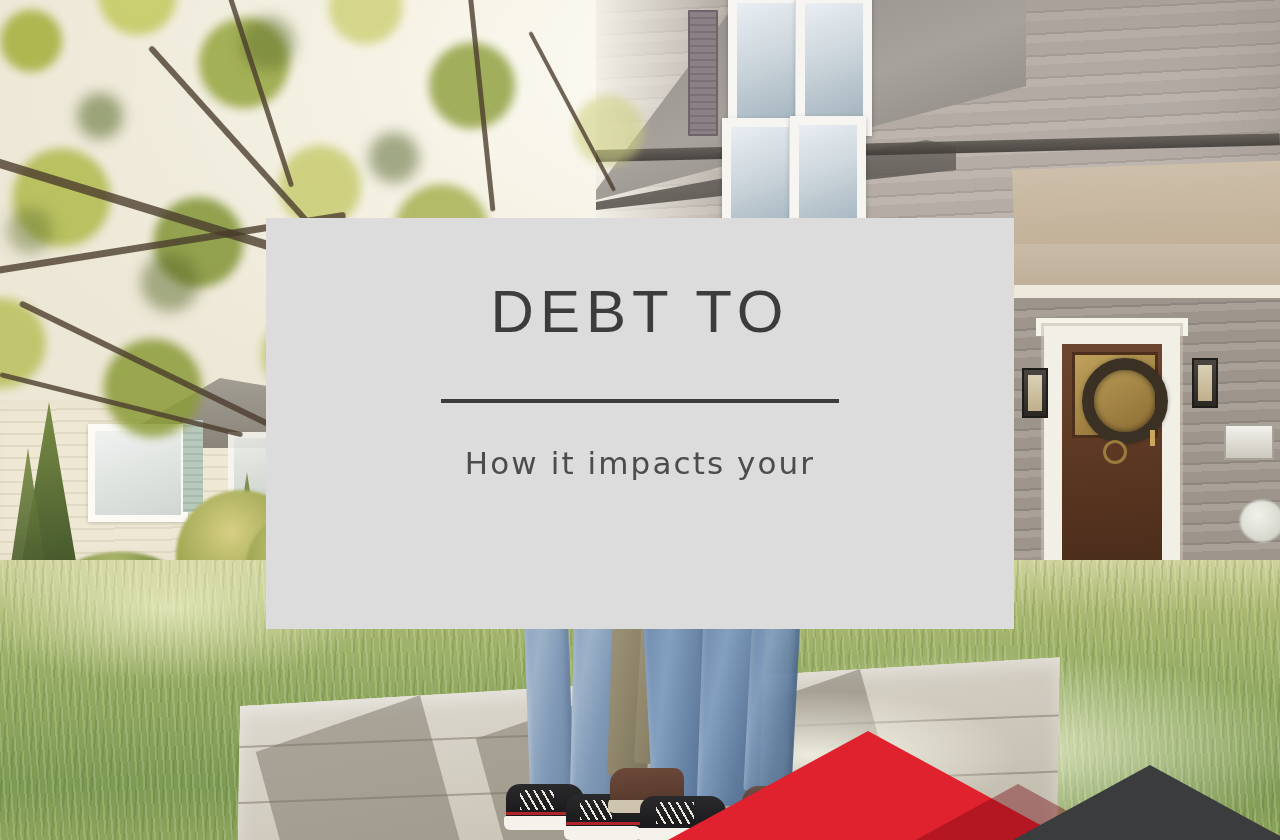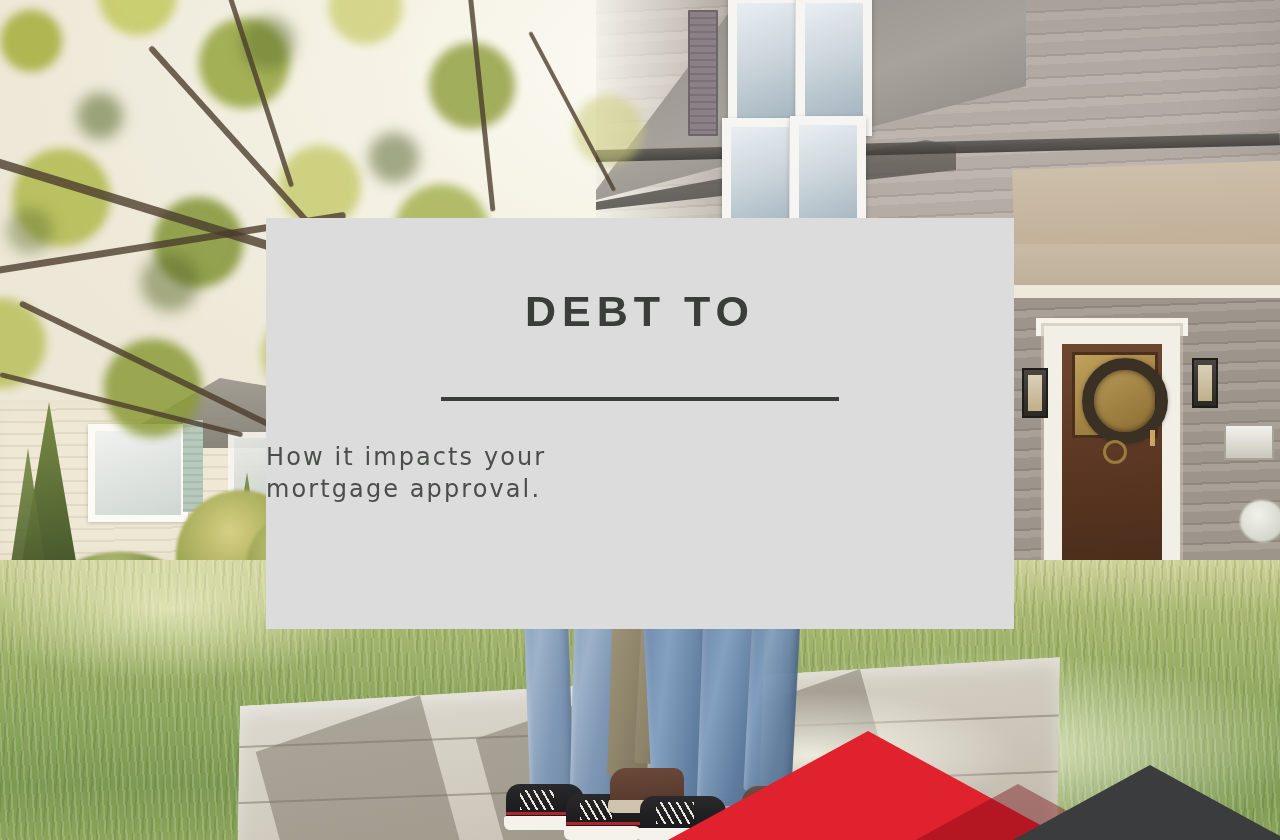--- a/index.html
+++ b/index.html
@@ -387,49 +387,49 @@
     width: 748px; height: 411px;
     background: #dcdcdc;
     display: flex;
     flex-direction: column;
     align-items: center;
     justify-content: flex-start;
     box-sizing: border-box;
     padding-top: 56px;
   }
   #headline {
-    margin: 12px;
+    margin: 3px;
     color: #3a3d3a;
     font-family: "Liberation Sans", sans-serif;
-    font-weight: 700;
-    font-size: 43px;
+    font-weight: 400;
+    font-size: 60px;
     line-height: 1.18;
     letter-spacing: 6px;
     text-align: center;
     text-transform: uppercase;
     width: 100%;
   }
   #headline .l1 { display: block; }
   #headline .l2 { display: block; }
   #divider {
     width: 398px;
     height: 4px;
     background: #3a3d3a;
     margin-top: 48px;
   }
   #subhead {
     margin: 0;
     margin-top: 40px;
     color: #4a4d4a;
     font-family: "DejaVu Sans", sans-serif;
     font-weight: 400;
-    font-size: 24px;
+    font-size: 31px;
     line-height: 1.34;
     letter-spacing: 2.1px;
-    text-align: left;
+    text-align: center;
     width: 100%;
   }
   #subhead .s1 { display: block; }
   #subhead .s2 { display: block; }
 
   
   .diamond {
     position: absolute;
     pointer-events: none;
   }
@@ -588,21 +588,20 @@
     <div class="shoe-tan-sole" style="left:740px; top:812px; width:66px; height:12px; opacity:.9;"></div>
   </div>
 
   <div id="panel">
     <h1 id="headline">
       <span class="l1">DEBT TO</span>
     </h1>
     <div id="divider"></div>
     <p id="subhead">
       <span class="s1">How it impacts your</span>
-      <span class="s2">mortgage approval.</span>
     </p>
   </div>
 
   <div class="diamond" id="diamond-red"></div>
   <div class="diamond" id="diamond-red-shadow"></div>
   <div class="diamond" id="diamond-dark"></div>
 
 </div>
 
 </body></html>

